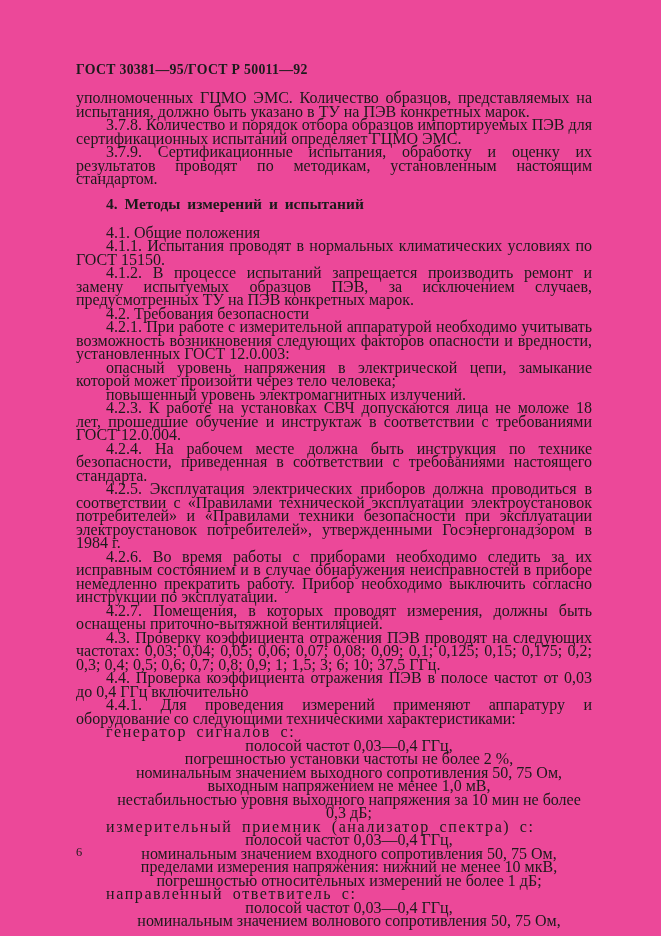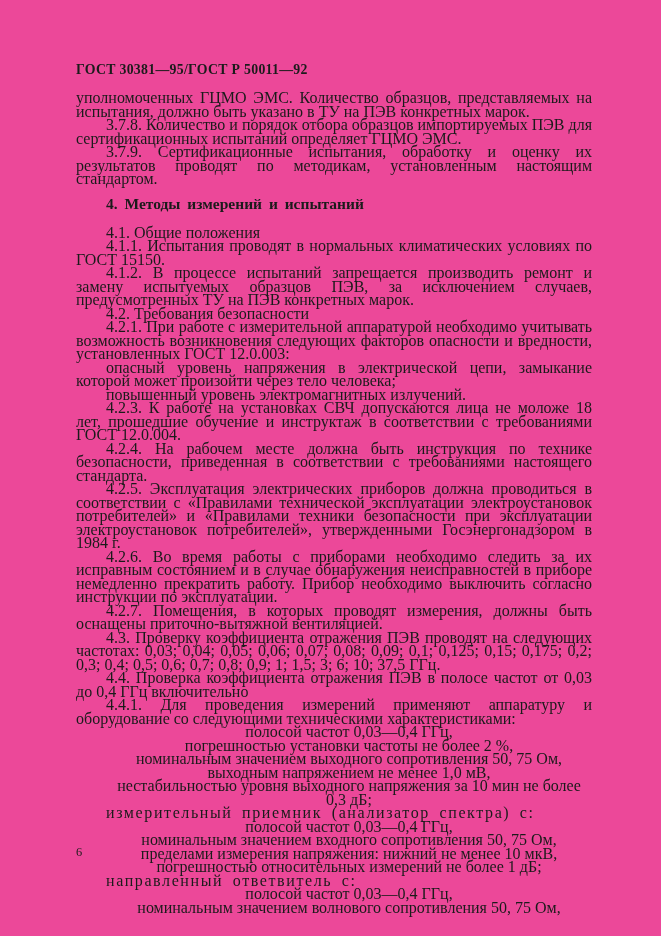--- a/index.html
+++ b/index.html
@@ -90,20 +90,21 @@
         <p class="para">опасный уровень напряжения в электрической цепи, замыкание которой может произойти через тело человека;</p>
         <p class="para">повышенный уровень электромагнитных излучений.</p>
         <p class="para">4.2.3. К работе на установках СВЧ допускаются лица не моложе 18 лет, прошедшие обучение и инструктаж в соответствии с требованиями ГОСТ 12.0.004.</p>
         <p class="para">4.2.4. На рабочем месте должна быть инструкция по технике безопасности, приведенная в соответствии с требованиями настоящего стандарта.</p>
         <p class="para">4.2.5. Эксплуатация электрических приборов должна проводиться в соответствии с «Правилами технической эксплуатации электроустановок потребителей» и «Правилами техники безопасности при эксплуатации электроустановок потребителей», утвержденными Госэнергонадзором в 1984 г.</p>
         <p class="para">4.2.6. Во время работы с приборами необходимо следить за их исправным состоянием и в случае обнаружения неисправностей в приборе немедленно прекратить работу. Прибор необходимо выключить согласно инструкции по эксплуатации.</p>
         <p class="para">4.2.7. Помещения, в которых проводят измерения, должны быть оснащены приточно-вытяжной вентиляцией.</p>
         <p class="para">4.3. Проверку коэффициента отражения ПЭВ проводят на следующих частотах: 0,03; 0,04; 0,05; 0,06; 0,07; 0,08; 0,09; 0,1; 0,125; 0,15; 0,175; 0,2; 0,3; 0,4; 0,5; 0,6; 0,7; 0,8; 0,9; 1; 1,5; 3; 6; 10; 37,5 ГГц.</p>
         <p class="subheading"><span class="num">4.4. </span><span class="sub-title">Проверка коэффициента отражения ПЭВ в полосе частот от 0,03 до 0,4 ГГц включительно</span></p>
         <p class="para">4.4.1. Для проведения измерений применяют аппаратуру и оборудование со следующими техническими характеристиками:</p>
+        <p class="spec-head">генератор сигналов с:</p>
         <p class="spec">полосой частот 0,03—0,4 ГГц,</p>
         <p class="spec">погрешностью установки частоты не более 2 %,</p>
         <p class="spec">номинальным значением выходного сопротивления 50, 75 Ом,</p>
         <p class="spec">выходным напряжением не менее 1,0 мВ,</p>
         <p class="spec">нестабильностью уровня выходного напряжения за 10 мин не более 0,3 дБ;</p>
         <p class="spec-head">измерительный приемник (анализатор спектра) с:</p>
         <p class="spec">полосой частот 0,03—0,4 ГГц,</p>
         <p class="spec">номинальным значением входного сопротивления 50, 75 Ом,</p>
         <p class="spec">пределами измерения напряжения: нижний не менее 10 мкВ,</p>
         <p class="spec">погрешностью относительных измерений не более 1 дБ;</p>

